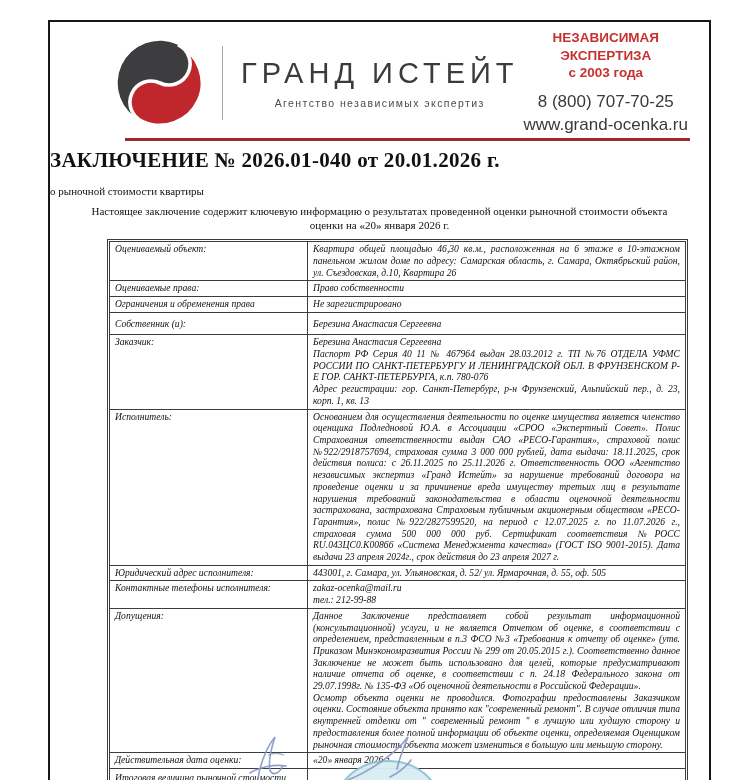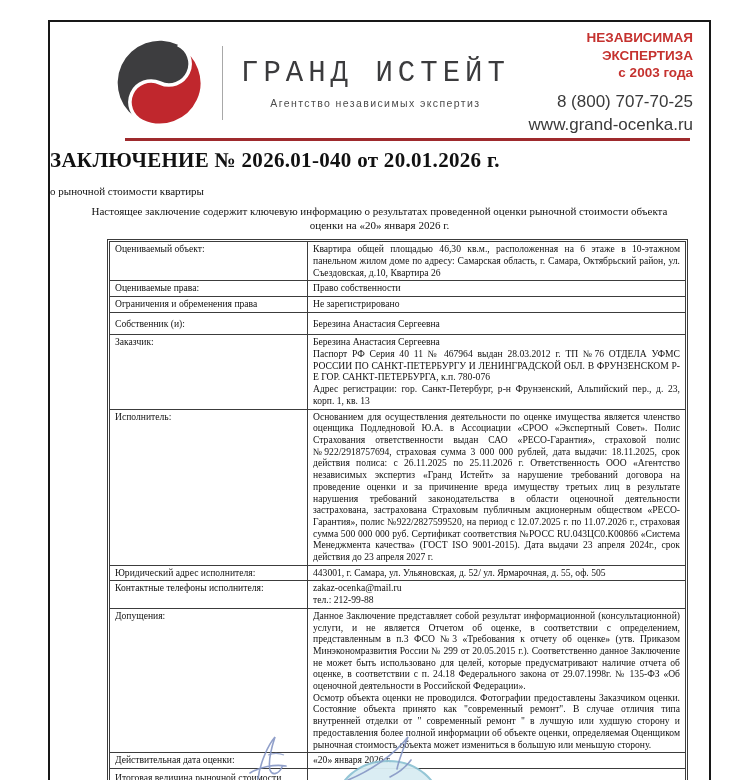--- a/index.html
+++ b/index.html
@@ -27,38 +27,38 @@
   }
   .logo-wrap { width: 92px; height: 90px; flex: none; }
   .logo-divider {
     width: 1px; height: 74px;
     background: #a8a8a8;
     margin: 0 18px 0 16px;
     flex: none;
   }
   .company-block { text-align: center; }
   .company-name {
-    font-family: Liberation Mono, monospace;
+    font-family: Liberation Sans, sans-serif;
     font-size: 29px;
     letter-spacing: 5px;
     color: #3b3b3d;
     font-weight: 400;
     white-space: nowrap;
   }
   .company-sub {
     font-family: "Liberation Sans", sans-serif;
     font-size: 10.5px;
     color: #4c4c4c;
     letter-spacing: 1.4px;
     margin-top: 7px;
     white-space: nowrap;
   }
   .header-right {
     margin-left: auto;
-    text-align: right;
+    text-align: center;
     padding-right: 16px;
     font-family: "Liberation Sans", sans-serif;
   }
   .tagline {
     color: #c5322f;
     font-weight: bold;
     font-size: 13.5px;
     line-height: 1.3;
   }
   .contact {
@@ -91,21 +91,21 @@
   
   .doc-table {
     margin: 7px 0 0 57px;
     width: 581px;
     border: 3px double #3c3c3c;
     font-size: 9.6px;
     line-height: 1.22;
   }
   .row { display: flex; border-bottom: 1px solid #3c3c3c; }
   .row:last-child { border-bottom: none; }
-  .cell { padding: 1px 5px 2px; }
+  .cell { padding: 1px 5px 2px; font-style: italic; }
   .label {
     width: 198px;
     flex: none;
     border-right: 1px solid #3c3c3c;
   }
   .value { flex: 1; }
   .value.j p { text-align: justify; }
   .row.tall .cell { padding-top: 5px; padding-bottom: 5px; }
   .row.final .label { padding-top: 3px; }
   .row.final .value { display: flex; align-items: center; }

